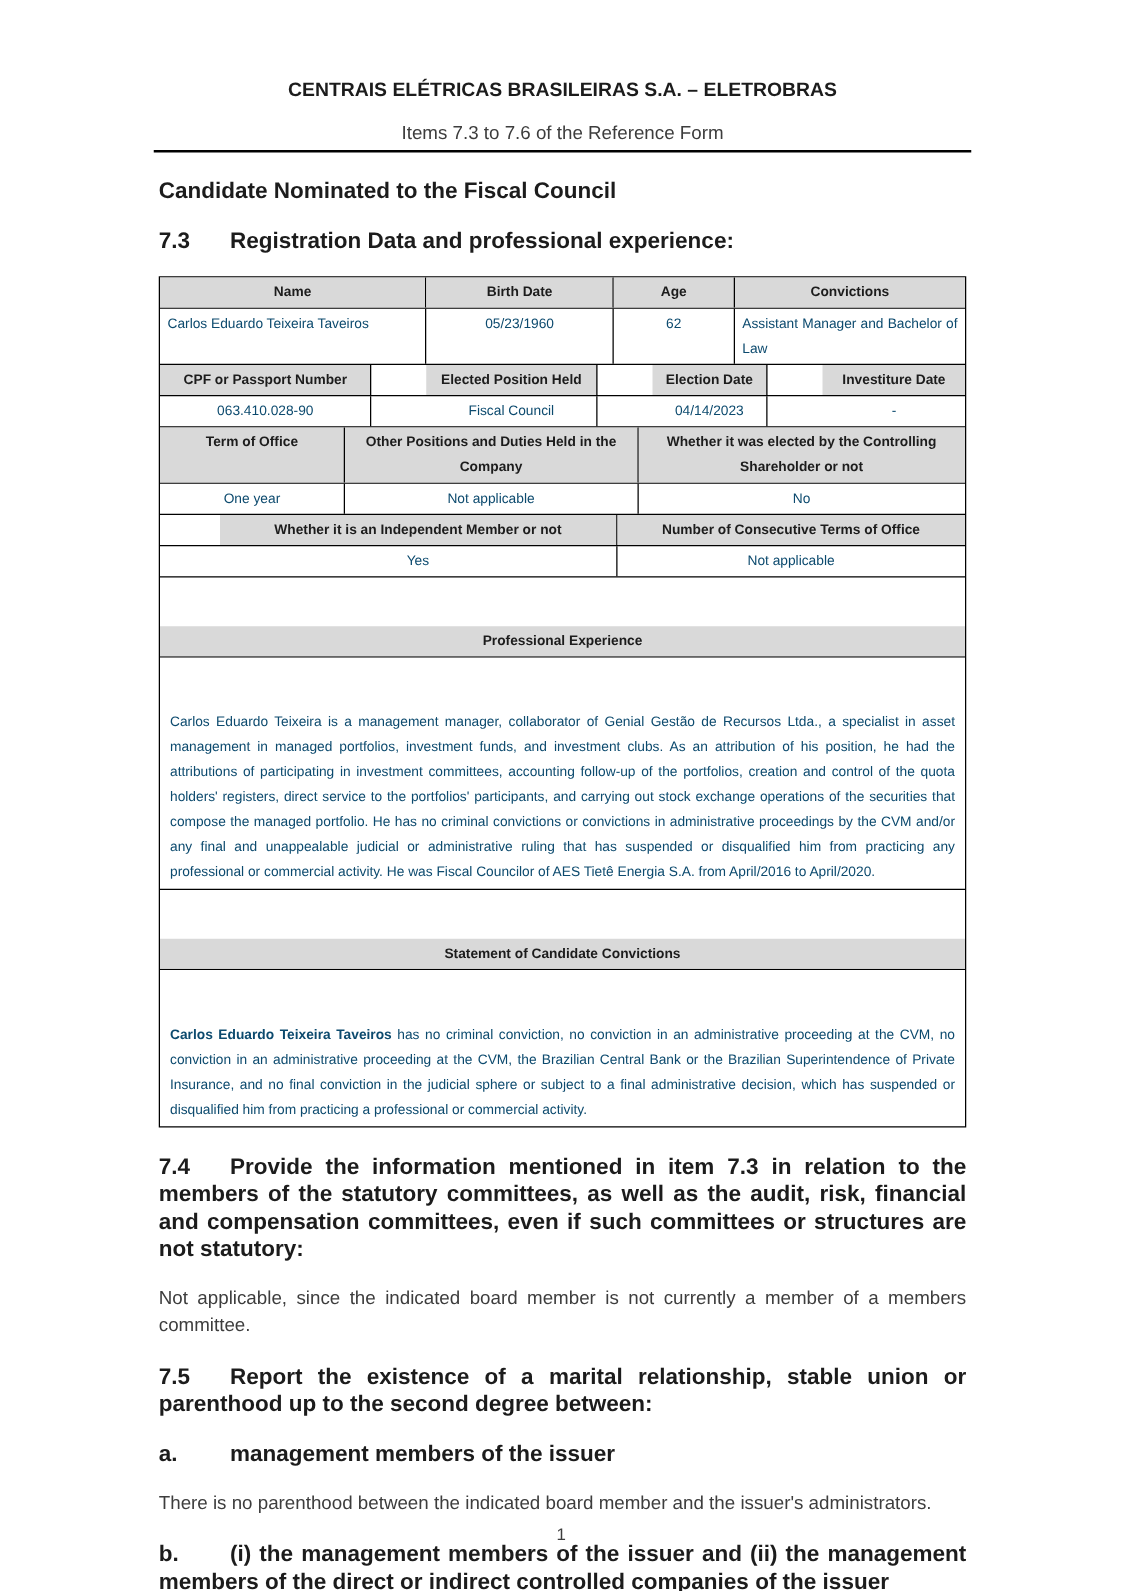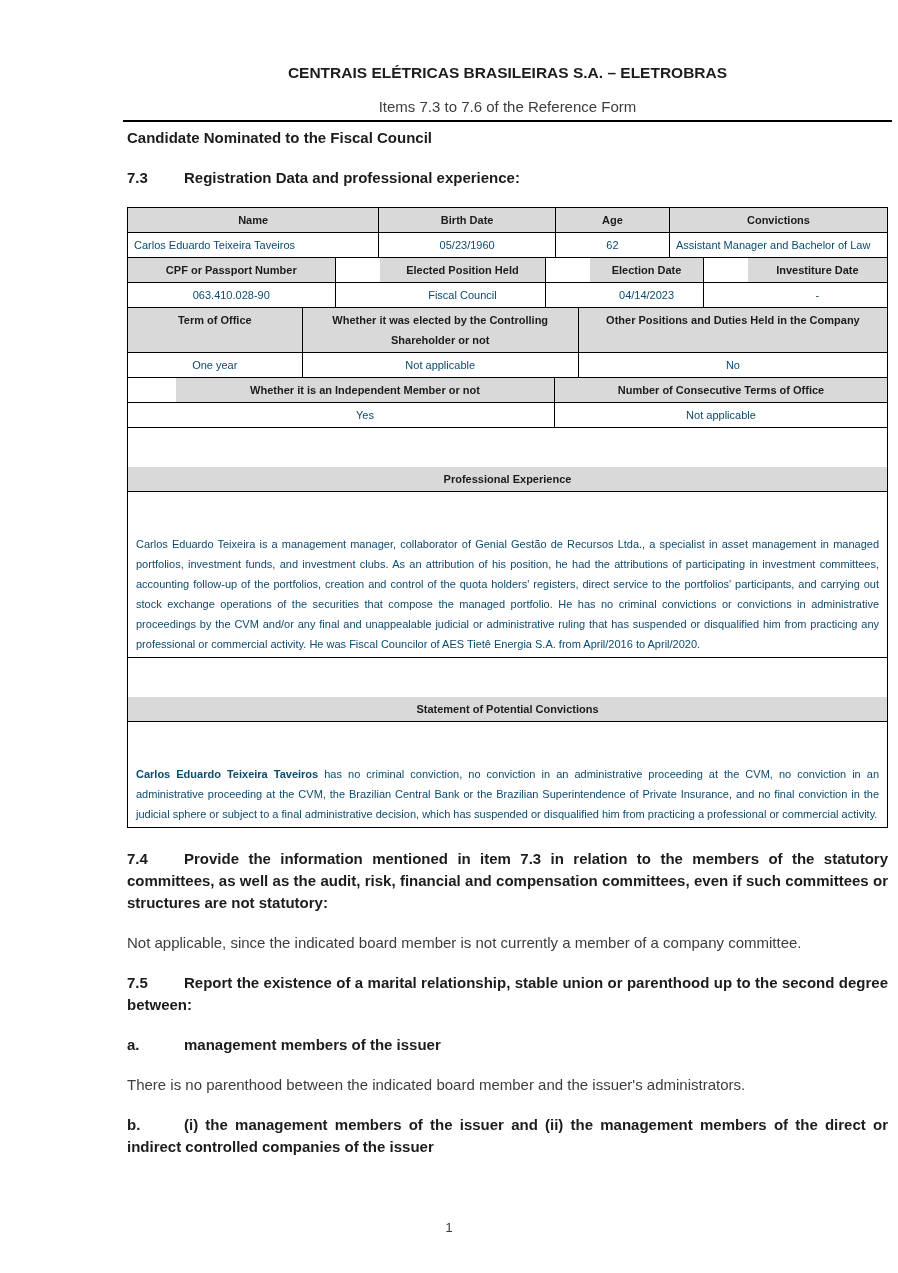--- a/index.html
+++ b/index.html
@@ -8,43 +8,43 @@
     width: 898px; height: 1273px;
     background: #ffffff;
     position: relative;
     overflow: hidden;
     font-family: "Liberation Sans", sans-serif;
     color: #3d3d3d;
   }
   .page {
     position: absolute;
     left: 127px; top: 0;
-    width: 761px; height: 100%;
+    width: 646px; height: 100%;
     padding-top: 62px;
   }
   .title {
     text-align: center;
     font-weight: bold;
     font-size: 15.5px;
     color: #1c1c1c;
     margin: 0 0 13px 0;
     line-height: 21px;
   }
   .subtitle {
     text-align: center;
     font-size: 15px;
     color: #3d3d3d;
-    margin: 0 -4px 5px -4px;
+    margin: 0 -4px 19px -4px;
     padding-bottom: 3px;
     border-bottom: 2px solid #000;
     line-height: 21px;
   }
   .bold-heading {
     font-weight: bold;
-    font-size: 15px;
+    font-size: 18px;
     color: #1c1c1c;
     margin: 0 0 18px 0;
     line-height: 22px;
     text-align: justify;
   }
   .hnum { display: inline-block; min-width: 57px; }
   .hnum-small { display: inline-block; min-width: 57px; }
   p.body-text {
     font-size: 15px;
     line-height: 22px;
@@ -138,22 +138,22 @@
     </div>
     <div class="trow cols-b">
       <div class="cell">063.410.028-90</div>
       <div class="cell">Fiscal Council</div>
       <div class="cell">04/14/2023</div>
       <div class="cell">-</div>
     </div>
 
     <div class="trow cols-c">
       <div class="cell hdr">Term of Office</div>
+      <div class="cell hdr">Other Positions and Duties Held in the Company</div>
       <div class="cell hdr">Whether it was elected by the Controlling Shareholder or not</div>
-      <div class="cell hdr">Other Positions and Duties Held in the Company</div>
     </div>
     <div class="trow cols-c">
       <div class="cell">One year</div>
       <div class="cell">Not applicable</div>
       <div class="cell">No</div>
     </div>
 
     <div class="trow cols-d">
       <div class="cell hdr">Whether it is an Independent Member or not</div>
       <div class="cell hdr">Number of Consecutive Terms of Office</div>
@@ -164,33 +164,33 @@
     </div>
 
     <div class="trow cols-full">
       <div class="cell hdr">Professional Experience</div>
     </div>
     <div class="trow cols-full">
       <div class="cell para">Carlos Eduardo Teixeira is a management manager, collaborator of Genial Gestão de Recursos Ltda., a specialist in asset management in managed portfolios, investment funds, and investment clubs. As an attribution of his position, he had the attributions of participating in investment committees, accounting follow-up of the portfolios, creation and control of the quota holders' registers, direct service to the portfolios' participants, and carrying out stock exchange operations of the securities that compose the managed portfolio. He has no criminal convictions or convictions in administrative proceedings by the CVM and/or any final and unappealable judicial or administrative ruling that has suspended or disqualified him from practicing any professional or commercial activity. He was Fiscal Councilor of AES Tietê Energia S.A. from April/2016 to April/2020.</div>
     </div>
 
     <div class="trow cols-full">
-      <div class="cell hdr">Statement of Potential Convictions</div>
+      <div class="cell hdr">Statement of Candidate Convictions</div>
     </div>
     <div class="trow cols-full">
       <div class="cell para"><b>Carlos Eduardo Teixeira Taveiros</b><span> has no criminal conviction, no conviction in an administrative proceeding at the CVM, no conviction in an administrative proceeding at the CVM, the Brazilian Central Bank or the Brazilian Superintendence of Private Insurance, and no final conviction in the judicial sphere or subject to a final administrative decision, which has suspended or disqualified him from practicing a professional or commercial activity.</span></div>
     </div>
 
   </div>
 
   <div class="bold-heading">
     <span class="hnum">7.4</span><span>Provide the information mentioned in item 7.3 in relation to the members of the statutory committees, as well as the audit, risk, financial and compensation committees, even if such committees or structures are not statutory:</span>
   </div>
 
-  <p class="body-text">Not applicable, since the indicated board member is not currently a member of a company committee.</p>
+  <p class="body-text">Not applicable, since the indicated board member is not currently a member of a members committee.</p>
 
   <div class="bold-heading">
     <span class="hnum">7.5</span><span>Report the existence of a marital relationship, stable union or parenthood up to the second degree between:</span>
   </div>
 
   <div class="bold-heading">
     <span class="hnum-small">a.</span><span>management members of the issuer</span>
   </div>
 
   <p class="body-text">There is no parenthood between the indicated board member and the issuer's administrators.</p>

